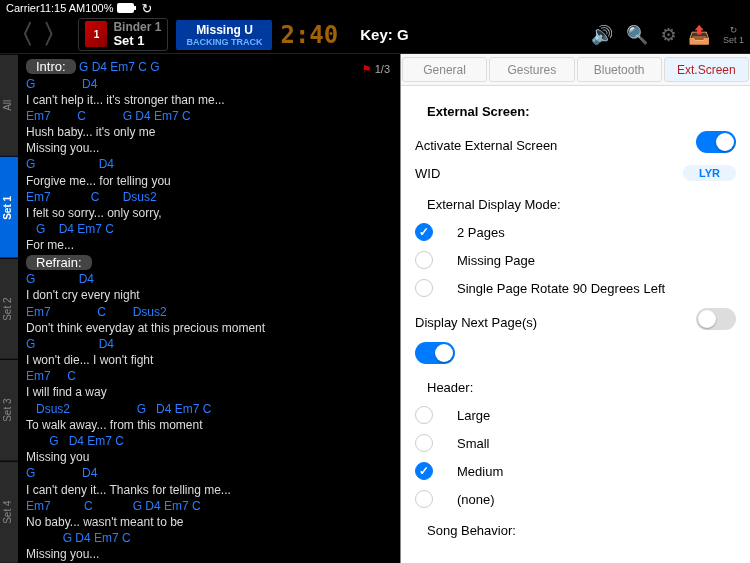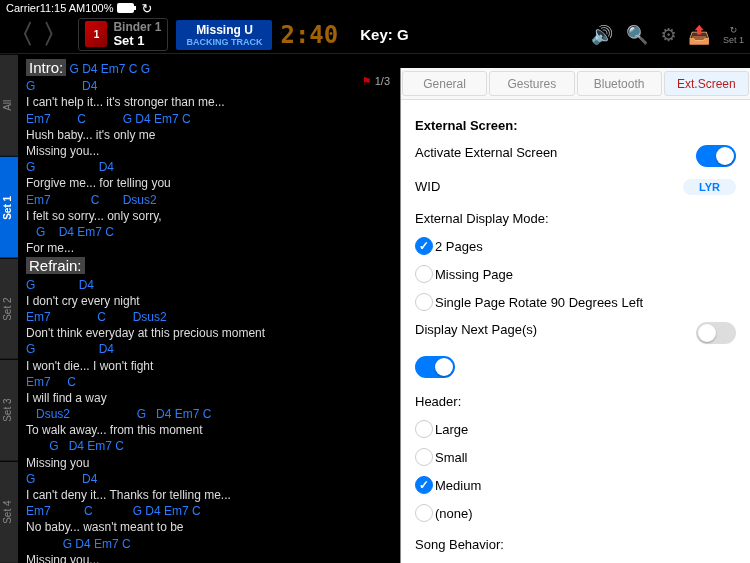--- a/index.html
+++ b/index.html
@@ -18,41 +18,41 @@
 .songbox .sub{color:#6ab4ff;font-size:9px;font-weight:bold}
 .time{color:#a16207;font-size:24px;font-weight:bold;font-family:monospace}
 .key{font-size:15px;font-weight:bold;margin:0 14px}
 .topicons{display:flex;align-items:center;gap:12px;margin-left:auto;color:#666}
 .topicons>*{font-size:18px}
 .setlabel{display:flex;flex-direction:column;align-items:center;font-size:9px;color:#888}
 .sidebar{position:absolute;left:0;top:54px;width:18px;bottom:0;display:flex;flex-direction:column}
 .sidetab{flex:1;background:#2a2a2a;color:#888;font-size:10px;writing-mode:vertical-rl;transform:rotate(180deg);text-align:center;padding:8px 2px;border-bottom:1px solid #000;cursor:pointer}
 .sidetab.active{background:#0066e0;color:#fff;font-weight:bold}
 .lyrics{position:absolute;left:18px;top:54px;width:382px;bottom:0;padding:4px 8px;font-family:Menlo,monospace;font-size:12px;line-height:1.35;overflow:hidden}
-.sect{background:#444;color:#fff;padding:0 3px;border-radius:0;font-size:15px}
+.sect{background:#444;color:#fff;padding:0 10px;border-radius:6px;font-size:13px}
 .ch{color:#2b7cff;font-weight:500}
 .ly{color:#ddd}
-.pageflag{position:absolute;right:10px;top:20px;font-size:11px;color:#aaa}
-.panel{position:absolute;right:0;top:68px;width:350px;bottom:0;background:#fff;color:#000;font-size:13px;border-left:1px solid #888}
+.pageflag{position:absolute;right:10px;top:8px;font-size:11px;color:#aaa}
+.panel{position:absolute;right:0;top:54px;width:350px;bottom:0;background:#fff;color:#000;font-size:13px;border-left:1px solid #888}
 .tabs{display:flex;height:32px;background:#f8f8f8;border-bottom:1px solid #ddd}
 .tabs>div{flex:1;display:flex;align-items:center;justify-content:center;font-size:12px;color:#888;border:1px solid #ddd;margin:3px 1px;border-radius:3px;cursor:pointer}
 .tabs>div.active{color:#b91c1c;background:#eaf4ff}
 .panel-body{padding:8px 14px;overflow-y:auto;height:calc(100% - 32px)}
 .panel-body::-webkit-scrollbar{width:6px}
 .panel-body::-webkit-scrollbar-thumb{background:#ccc;border-radius:3px}
-.ph{font-weight:bold;font-size:13px;margin:10px 0 6px}
-.row{display:flex;justify-content:space-between;align-items:flex-start;padding:6px 0}
+.ph{font-weight:bold;font-size:13px;margin:10px 12px 6px}
+.row{display:flex;justify-content:space-between;align-items:flex-end;padding:6px 0}
 .toggle{width:40px;height:22px;border-radius:11px;position:relative;cursor:pointer}
 .toggle.on{background:#007aff}
 .toggle.off{background:#ddd}
 .toggle::after{content:"";position:absolute;width:18px;height:18px;border-radius:50%;background:#fff;top:2px;box-shadow:0 1px 2px rgba(0,0,0,.3)}
 .toggle.on::after{right:2px}
 .toggle.off::after{left:2px}
 .tag{background:#eaf4ff;color:#007aff;padding:2px 16px;border-radius:8px;font-size:11px;font-weight:bold}
-.radio-row{display:flex;align-items:center;gap:2px;padding:5px 0;cursor:pointer}
+.radio-row{display:flex;align-items:center;gap:24px;padding:5px 0;cursor:pointer}
 .radio{width:18px;height:18px;border-radius:50%;border:1px solid #ccc;flex-shrink:0;display:flex;align-items:center;justify-content:center}
 .radio.checked{background:#007aff;border-color:#007aff}
 .radio.checked::after{content:"✓";color:#fff;font-size:12px;font-weight:bold}
 .memo{font-family:Menlo,monospace}
 </style>
 </head>
 <body>
 
 <div class="statusbar">
   <span>Carrier</span>

